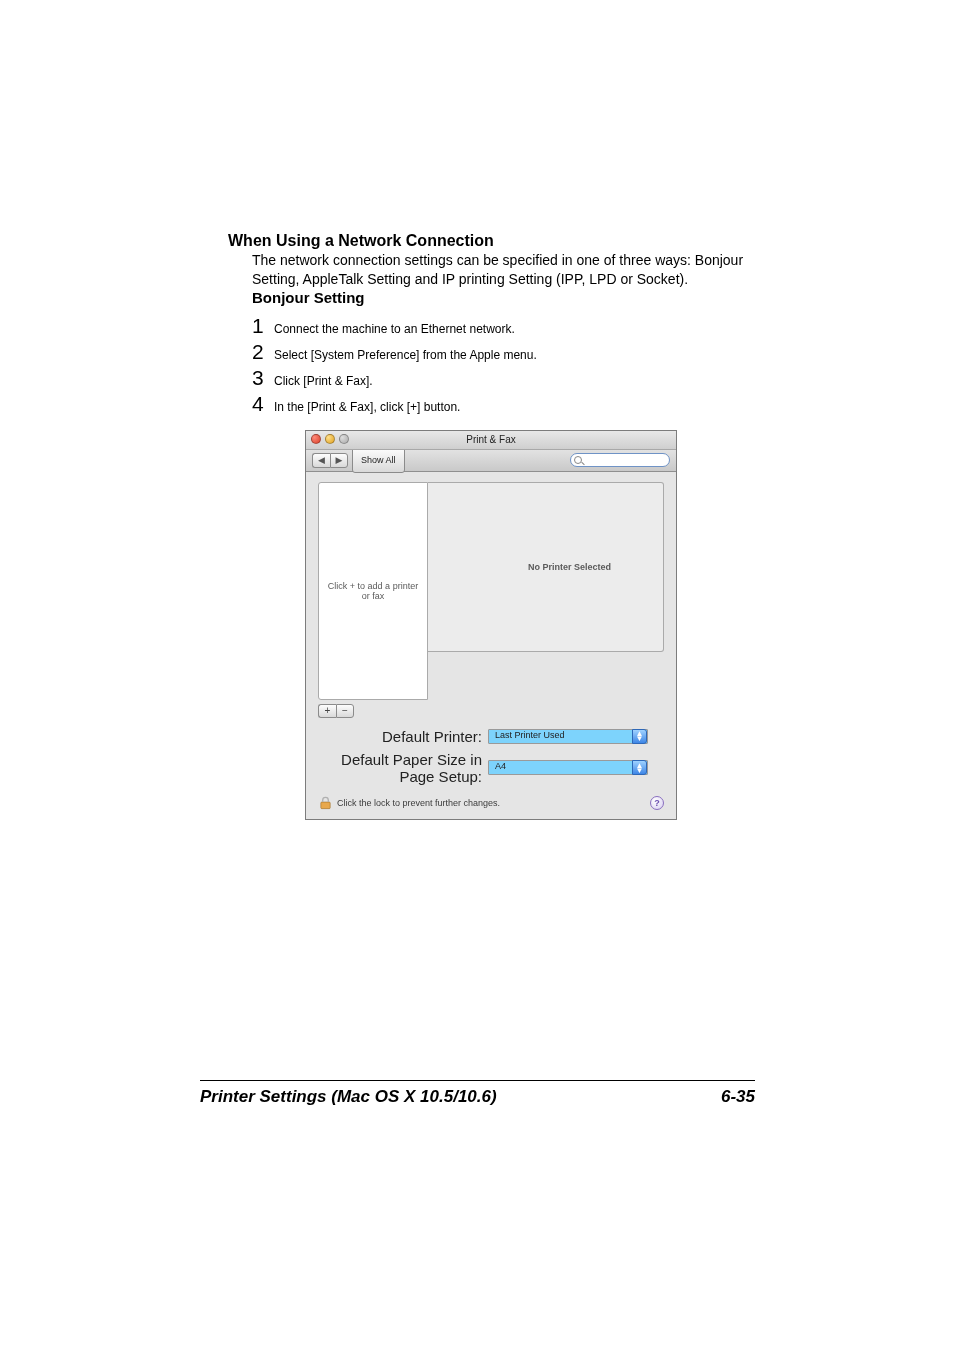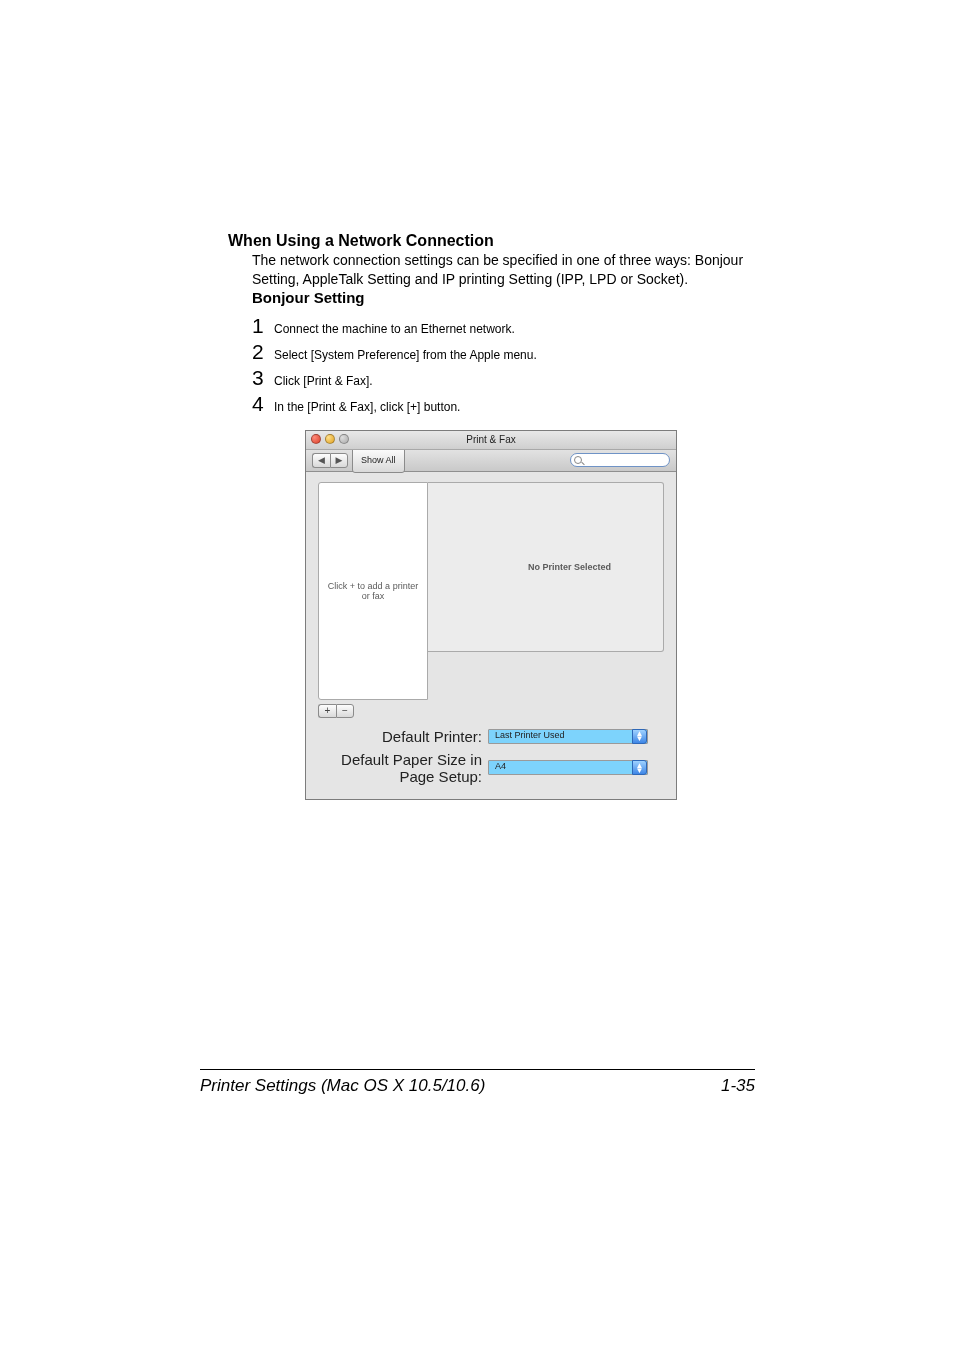--- a/index.html
+++ b/index.html
@@ -225,21 +225,22 @@
     border: 1px solid #8a6fc0;
     color: #6b4fb0;
     font-size: 9px; font-weight: bold;
     display: flex; align-items: center; justify-content: center;
     background: radial-gradient(circle at 35% 30%, #fff, #d8cff0);
   }
 
   .footer {
     position: absolute;
     left: 200px; right: 199px;
-    bottom: 254px;
+    bottom: 243px;
+    font-weight: bold;
   }
   .hr {
     border: none;
     border-top: 1px solid #000;
     margin-bottom: 6px;
   }
   .footer-row {
     display: flex;
     font-size: 17px;
     font-style: italic;
@@ -322,23 +323,33 @@
         </div>
         <div class="form-row">
           <div class="form-label">Default Paper Size in Page Setup:</div>
           <div class="aqua-select">
             <span>A4</span>
             <span class="aqua-cap">▲<br>▼</span>
           </div>
         </div>
       </div>
 
+      <div class="lock-row">
+        <span class="lock-icon">
+          <svg viewBox="0 0 16 16">
+            <rect x="3" y="7" width="10" height="7" rx="1" fill="#e8a84c" stroke="#9a6a20" stroke-width="0.6"></rect>
+            <path d="M5 7 V5 a3 3 0 0 1 6 0 V7" fill="none" stroke="#b0b0b0" stroke-width="1.4"></path>
+          </svg>
+        </span>
+        <span>Click the lock to prevent further changes.</span>
+        <span class="help-icon">?</span>
+      </div>
     </div>
   </div>
 </div>
 
 <div class="footer">
   <hr class="hr">
   <div class="footer-row">
     <span>Printer Settings (Mac OS X 10.5/10.6)</span>
-    <span class="footer-right">1-35</span>
+    <span class="footer-right">6-35</span>
   </div>
 </div>
 
 </body></html>

